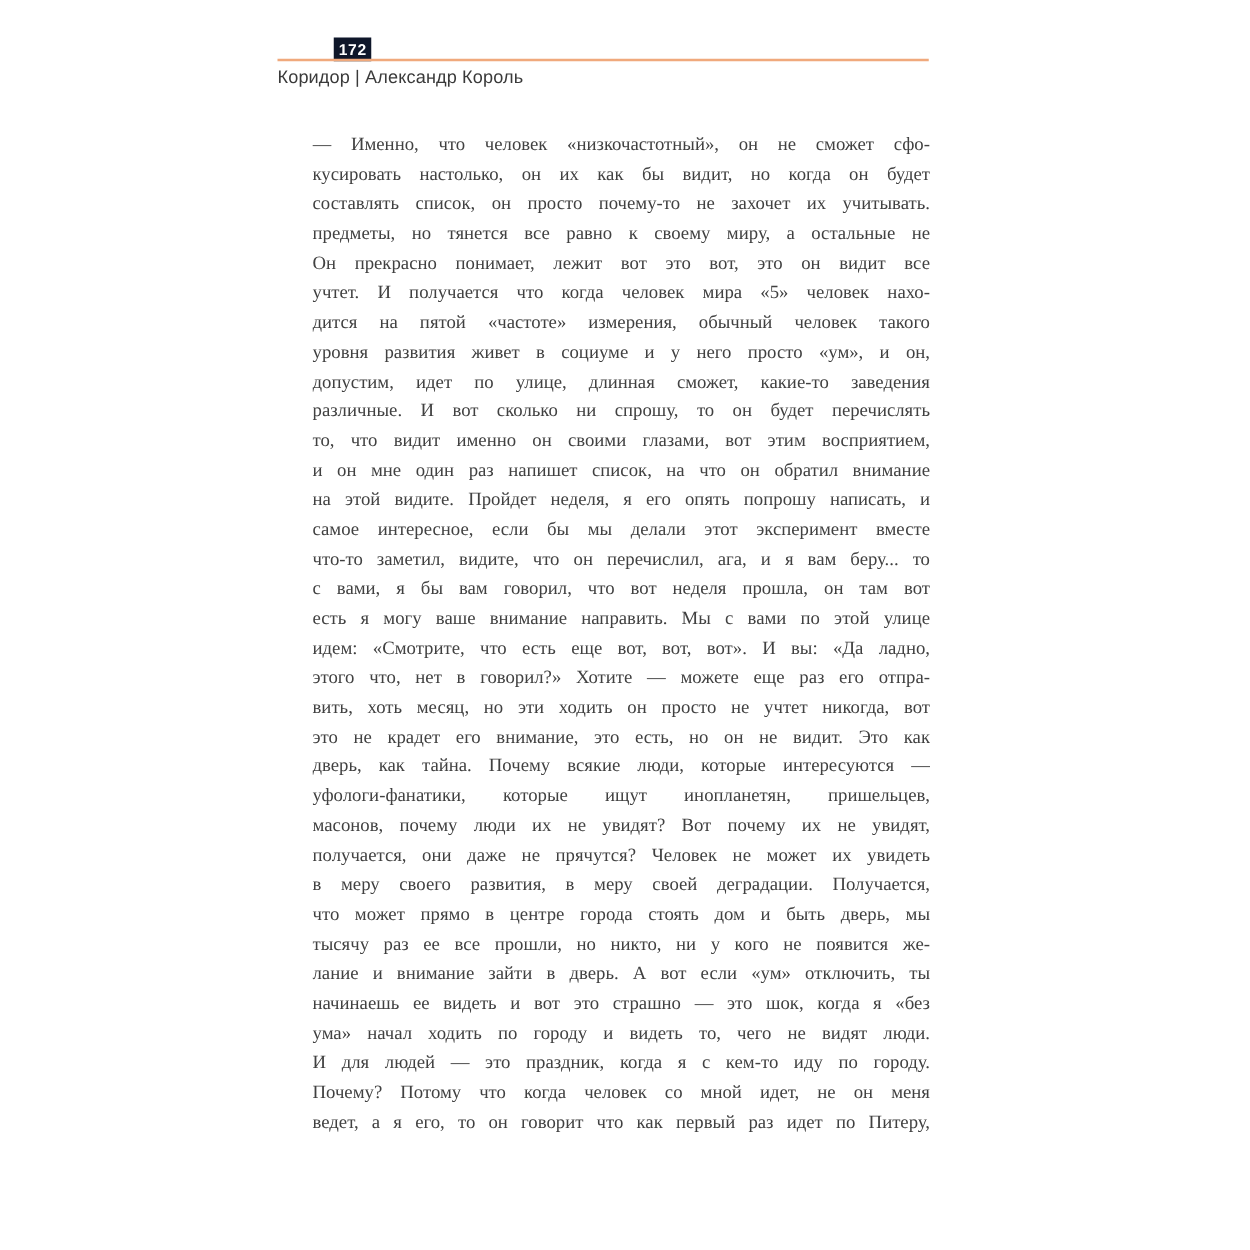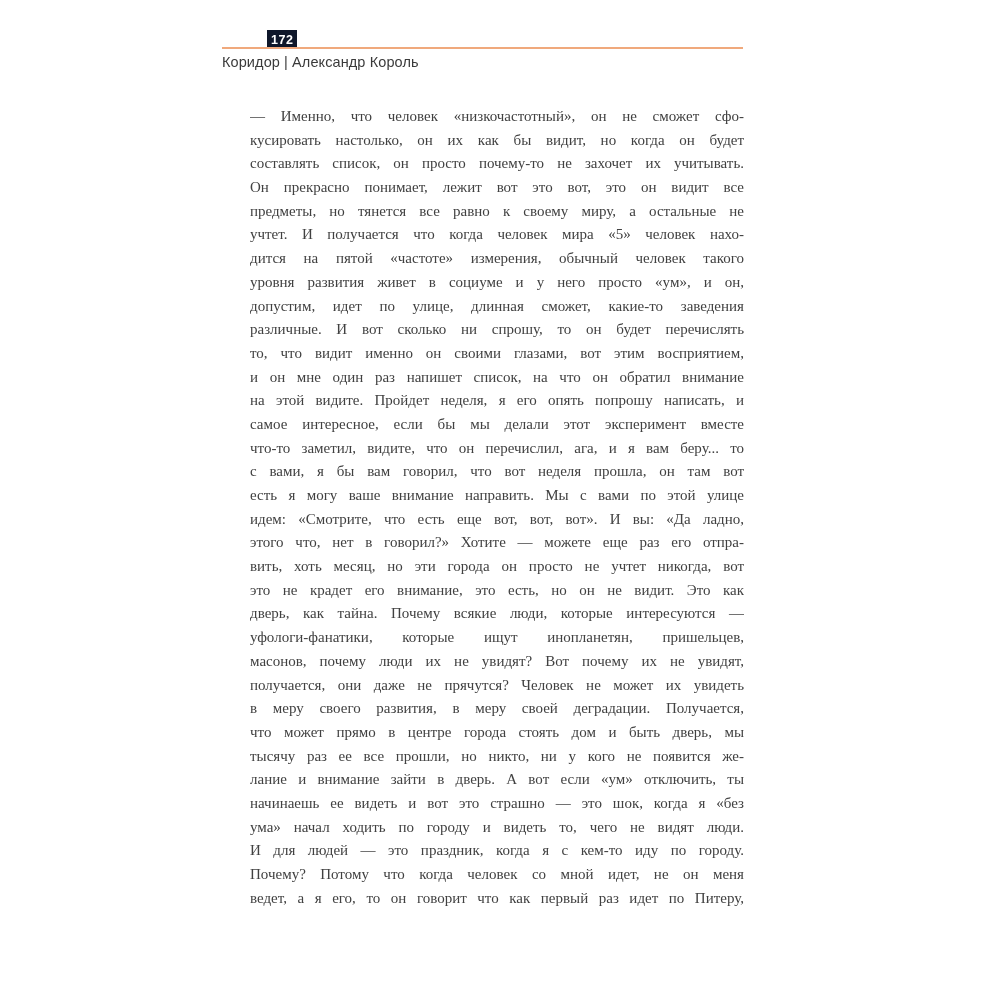--- a/index.html
+++ b/index.html
@@ -73,37 +73,37 @@
 <div class="page">
 
   <div class="page-number-badge">172</div>
   <div class="header-rule"></div>
   <div class="running-title">Коридор | Александр Король</div>
 
   <div class="body-text">
     <div class="text-line">— Именно, что человек «низкочастотный», он не сможет сфо-</div>
     <div class="text-line">кусировать настолько, он их как бы видит, но когда он будет</div>
     <div class="text-line">составлять список, он просто почему-то не захочет их учитывать.</div>
+    <div class="text-line">предметы, но тянется все равно к своему миру, а остальные не</div>
     <div class="text-line">Он прекрасно понимает, лежит вот это вот, это он видит все</div>
-    <div class="text-line">предметы, но тянется все равно к своему миру, а остальные не</div>
     <div class="text-line">учтет. И получается что когда человек мира «5» человек нахо-</div>
     <div class="text-line">дится на пятой «частоте» измерения, обычный человек такого</div>
     <div class="text-line">уровня развития живет в социуме и у него просто «ум», и он,</div>
     <div class="text-line">допустим, идет по улице, длинная сможет, какие-то заведения</div>
     <div class="text-line">различные. И вот сколько ни спрошу, то он будет перечислять</div>
     <div class="text-line">то, что видит именно он своими глазами, вот этим восприятием,</div>
     <div class="text-line">и он мне один раз напишет список, на что он обратил внимание</div>
     <div class="text-line">на этой видите. Пройдет неделя, я его опять попрошу написать, и</div>
     <div class="text-line">самое интересное, если бы мы делали этот эксперимент вместе</div>
     <div class="text-line">что-то заметил, видите, что он перечислил, ага, и я вам беру... то</div>
     <div class="text-line">с вами, я бы вам говорил, что вот неделя прошла, он там вот</div>
     <div class="text-line">есть я могу ваше внимание направить. Мы с вами по этой улице</div>
     <div class="text-line">идем: «Смотрите, что есть еще вот, вот, вот». И вы: «Да ладно,</div>
     <div class="text-line">этого что, нет в говорил?» Хотите — можете еще раз его отпра-</div>
-    <div class="text-line">вить, хоть месяц, но эти города он просто не учтет никогда, вот</div>
+    <div class="text-line">вить, хоть месяц, но эти ходить он просто не учтет никогда, вот</div>
     <div class="text-line">это не крадет его внимание, это есть, но он не видит. Это как</div>
     <div class="text-line">дверь, как тайна. Почему всякие люди, которые интересуются —</div>
     <div class="text-line">уфологи-фанатики, которые ищут инопланетян, пришельцев,</div>
     <div class="text-line">масонов, почему люди их не увидят? Вот почему их не увидят,</div>
     <div class="text-line">получается, они даже не прячутся? Человек не может их увидеть</div>
     <div class="text-line">в меру своего развития, в меру своей деградации. Получается,</div>
     <div class="text-line">что может прямо в центре города стоять дом и быть дверь, мы</div>
     <div class="text-line">тысячу раз ее все прошли, но никто, ни у кого не появится же-</div>
     <div class="text-line">лание и внимание зайти в дверь. А вот если «ум» отключить, ты</div>
     <div class="text-line">начинаешь ее видеть и вот это страшно — это шок, когда я «без</div>

